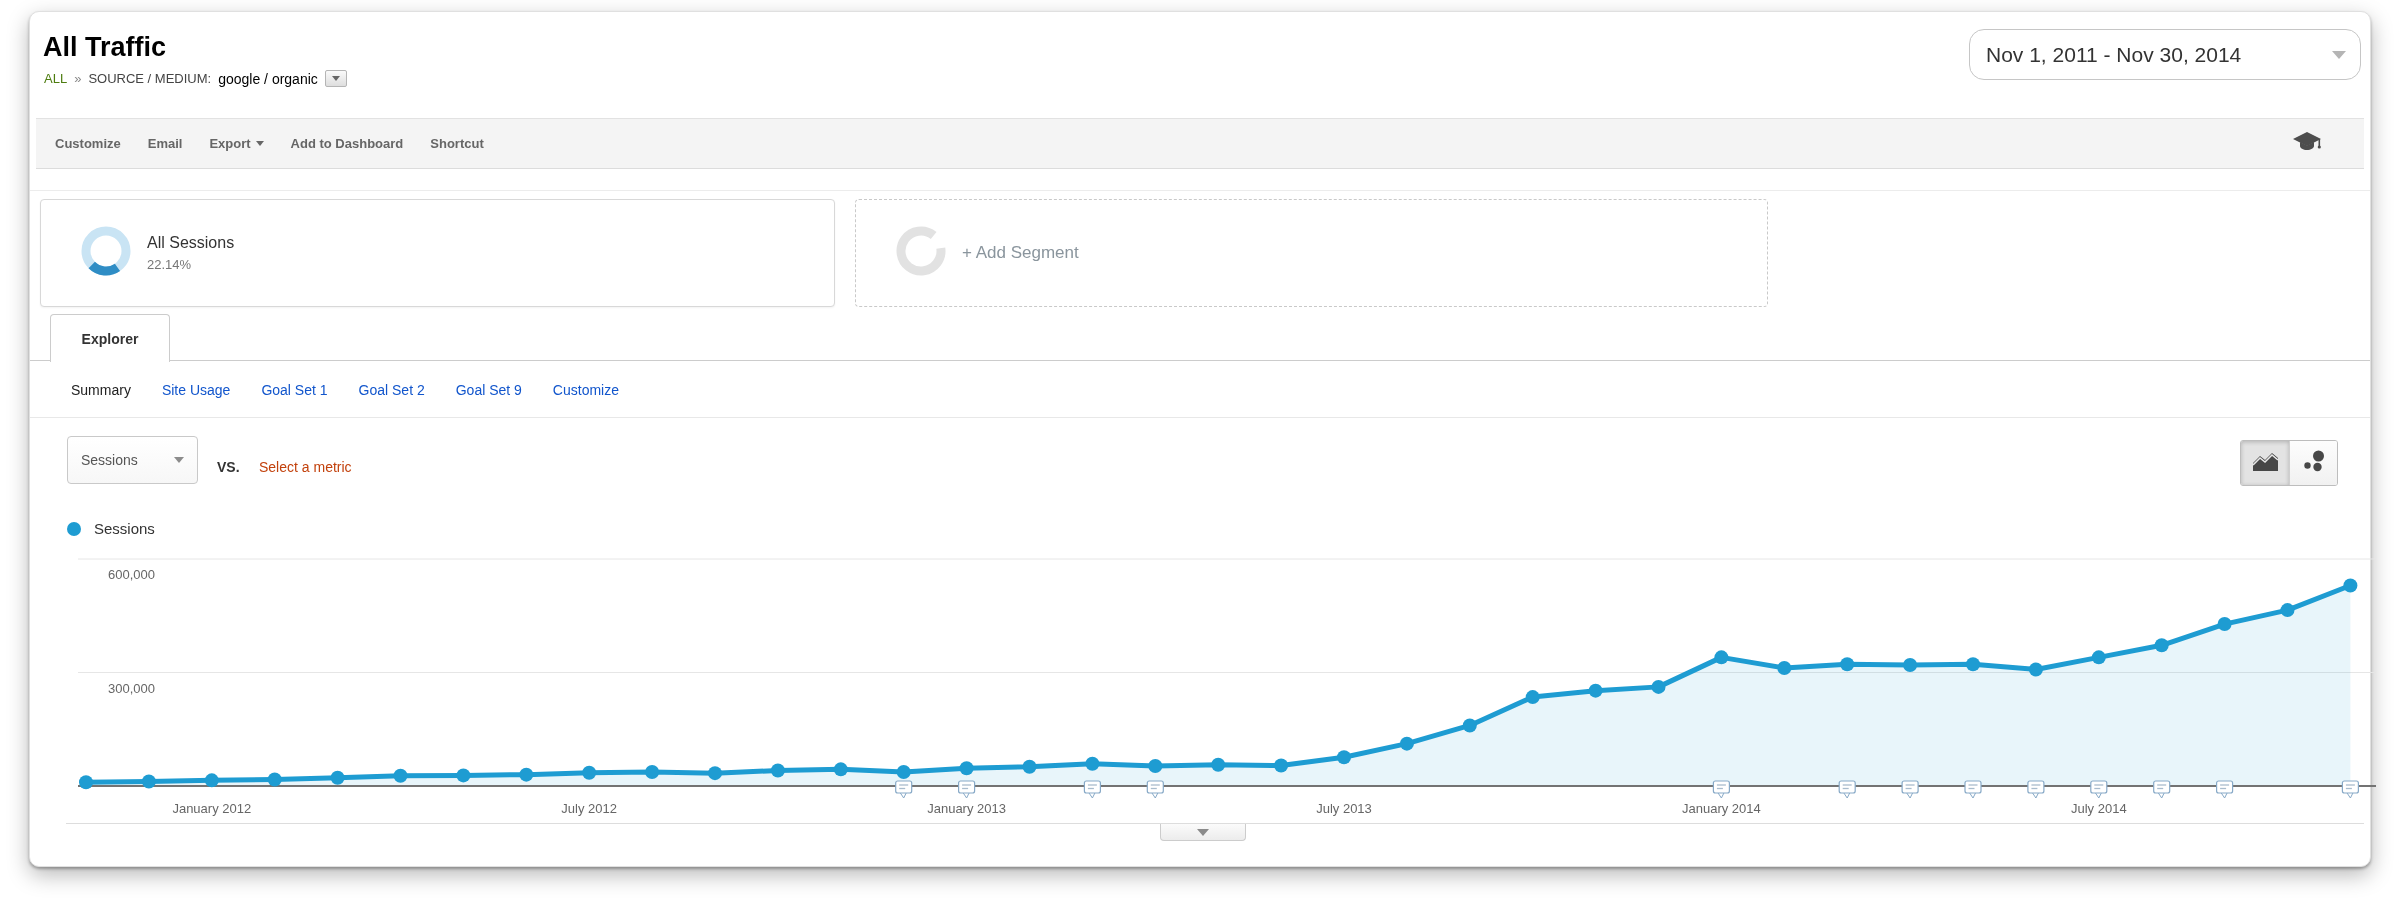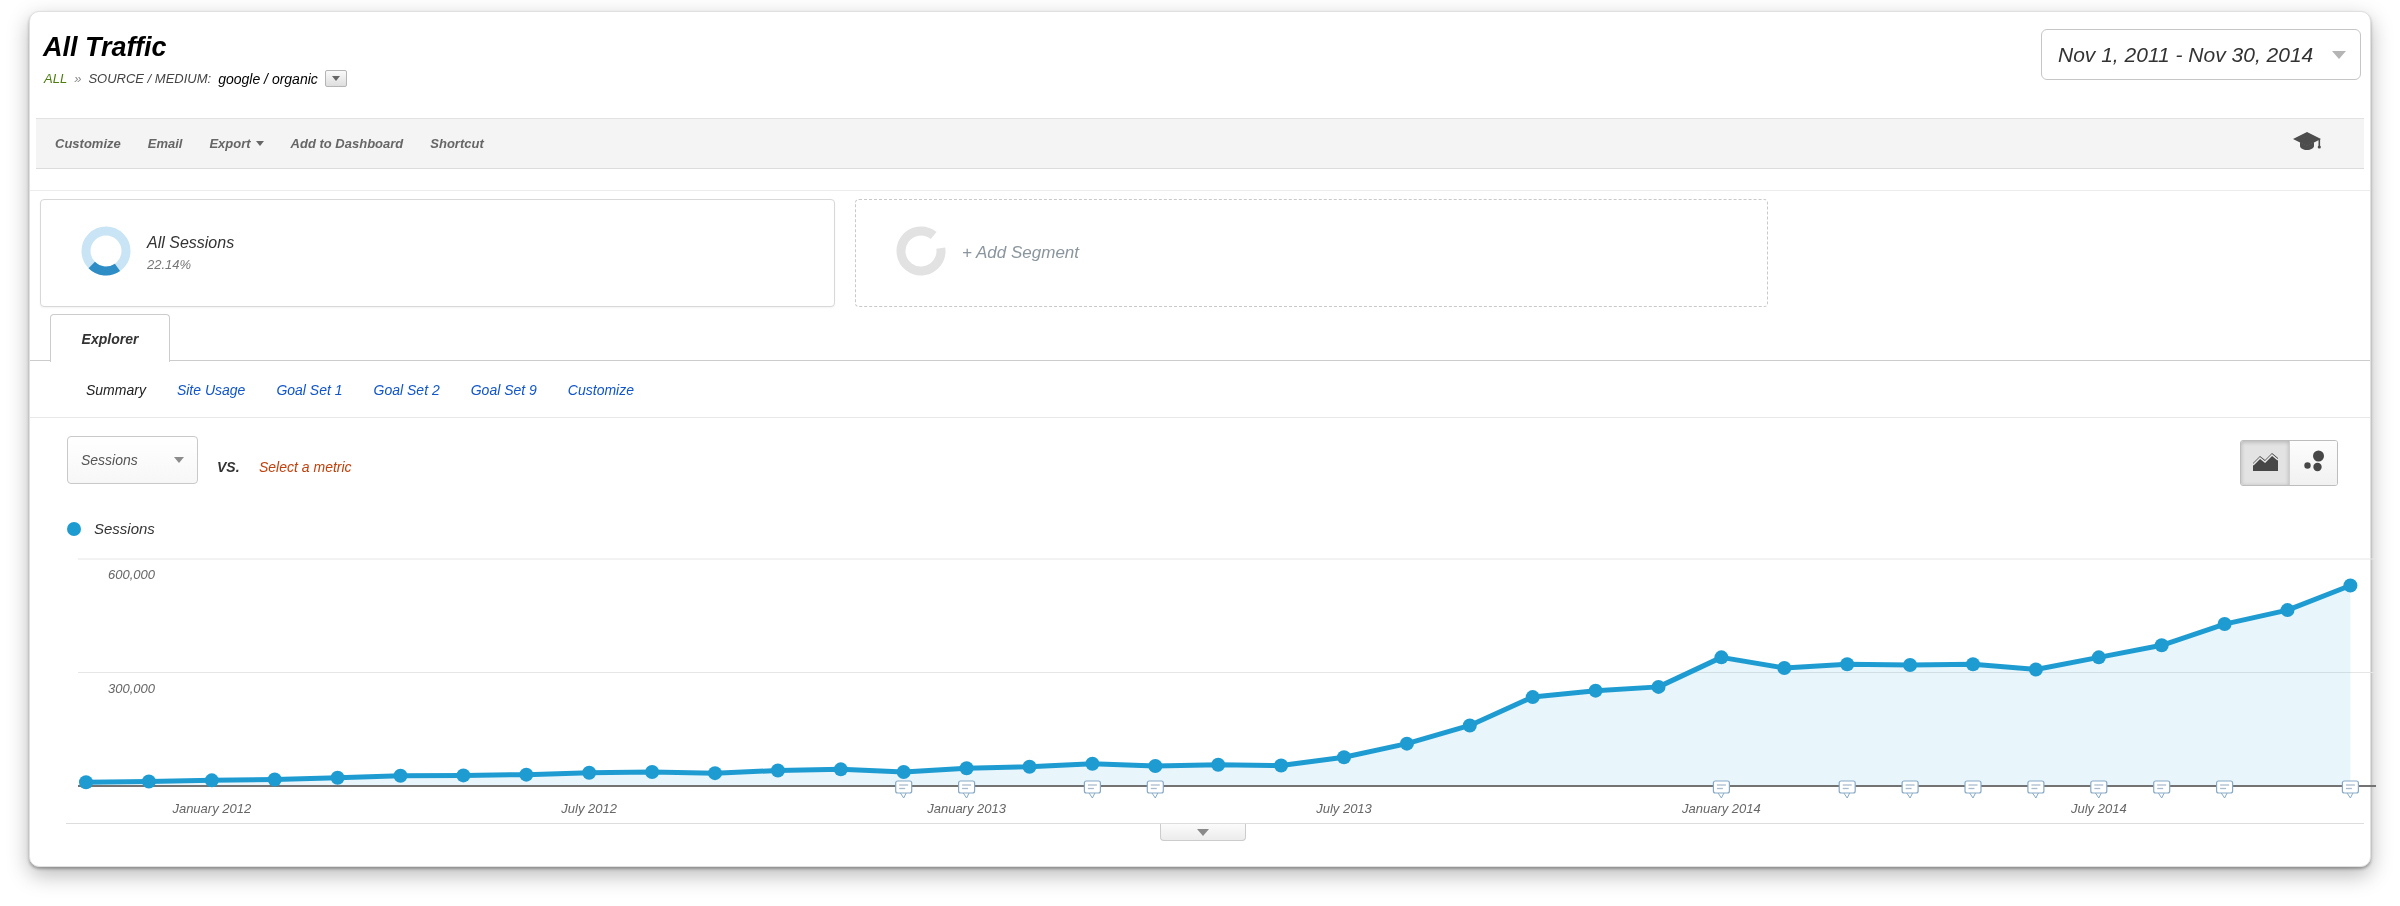--- a/index.html
+++ b/index.html
@@ -1,34 +1,34 @@
 <!DOCTYPE html>
 <html><head>
 <meta charset="utf-8">
 <style>
   * { margin:0; padding:0; box-sizing:border-box; }
   html,body { width:2400px; height:906px; background:#fff; overflow:hidden;
               font-family:"Liberation Sans","DejaVu Sans",sans-serif; }
   .card { position:relative; width:2342px; height:856px; margin:11px auto 0;
           background:#fff; border:1px solid #e0e0e0; border-radius:10px;
-          box-shadow:0 2px 3px rgba(0,0,0,.30), 0 8px 22px rgba(0,0,0,.28);font-style:italic; }
+          box-shadow:0 2px 3px rgba(0,0,0,.30), 0 8px 22px rgba(0,0,0,.28); }
 
   
   .page-title { position:absolute; left:13px; top:20px; font-size:27px; font-weight:bold; color:#000; }
   .breadcrumb { position:absolute; left:14px; top:58px; display:flex; align-items:center; gap:7px; font-size:13px; }
   .bc-root { color:#4d7c0f; }
   .bc-sep  { color:#888; }
   .bc-dim  { color:#444; }
   .bc-val  { color:#000; font-size:14px; }
   .mini-drop { width:22px; height:17px; border:1px solid #b5b5b5; border-radius:2px;
                background:linear-gradient(#fafafa,#dedede); display:flex; align-items:center; justify-content:center; }
   .mini-drop .tri { width:0; height:0; border-left:4px solid transparent; border-right:4px solid transparent; border-top:5px solid #666; }
 
-  .date-box { position:absolute; right:9px; top:17px; width:320px; height:51px; background:#fff;
-              border:1px solid #c6c6c6; border-radius:6px; display:flex; align-items:center;
+  .date-box { position:absolute; right:9px; top:17px; width:392px; height:51px; background:#fff;
+              border:1px solid #c6c6c6; border-radius:15px; display:flex; align-items:center;
               justify-content:space-between; padding:0 14px 0 16px; }
   .date-text { font-size:21px; color:#333; }
   .date-box .tri { width:0; height:0; border-left:7px solid transparent; border-right:7px solid transparent; border-top:8px solid #b5b5b5; }
 
   
   .action-bar { position:absolute; left:6px; right:6px; top:106px; height:51px; background:#f4f4f4;
                 border-top:1px solid #e2e2e2; border-bottom:1px solid #dcdcdc;
                 display:flex; align-items:center; gap:27px; padding-left:19px; }
   .action-item { font-size:13px; font-weight:bold; color:#666; display:flex; align-items:center; gap:5px; cursor:pointer; }
   .caret-dn { width:0; height:0; border-left:4px solid transparent; border-right:4px solid transparent; border-top:5px solid #666; }
@@ -46,21 +46,21 @@
 
   
   .tab-row { position:absolute; left:0; right:0; top:302px; height:47px; border-bottom:1px solid #cccccc; }
   .explorer-tab { position:absolute; left:20px; top:0; width:120px; height:48px; background:#fff;
                   border:1px solid #cccccc; border-bottom:none; border-radius:4px 4px 0 0; z-index:2;
                   display:flex; align-items:center; justify-content:center;
                   font-size:14px; font-weight:bold; color:#333; cursor:pointer; }
 
   
   .subtabs { position:absolute; left:0; right:0; top:350px; height:56px; border-bottom:1px solid #e8e8e8;
-             display:flex; align-items:center; gap:31px; padding-left:56px; font-size:14px; }
+             display:flex; align-items:center; gap:31px; padding-left:41px; font-size:14px; }
   .subtab-active { color:#222; }
   .subtab-link { color:#1155cc; cursor:pointer; }
 
   
   .metric-select { position:absolute; left:37px; top:424px; width:131px; height:48px; border:1px solid #c9c9c9;
                    border-radius:4px; background:linear-gradient(#ffffff,#f7f7f7); font-size:14px; color:#555;
                    display:flex; align-items:center; justify-content:space-between; padding:0 13px; cursor:pointer; }
   .metric-select .tri { width:0; height:0; border-left:5px solid transparent; border-right:5px solid transparent; border-top:6px solid #8c8c8c; }
   .vs-label { position:absolute; left:187px; top:447px; font-size:14px; font-weight:bold; color:#333; }
   .select-metric { position:absolute; left:229px; top:447px; font-size:14px; color:#c2410c; cursor:pointer; }

